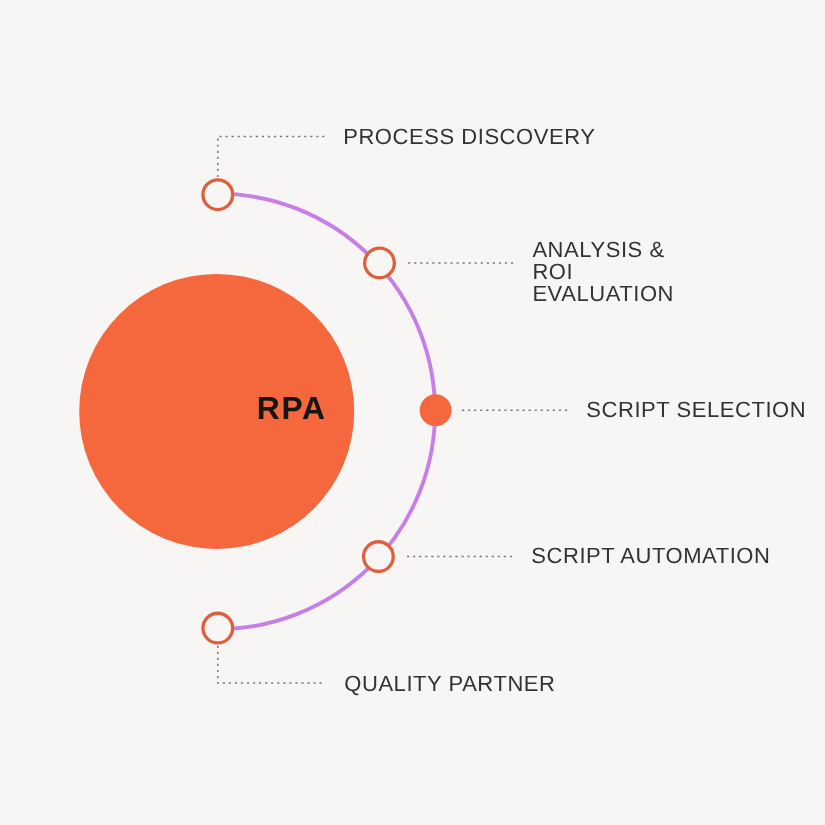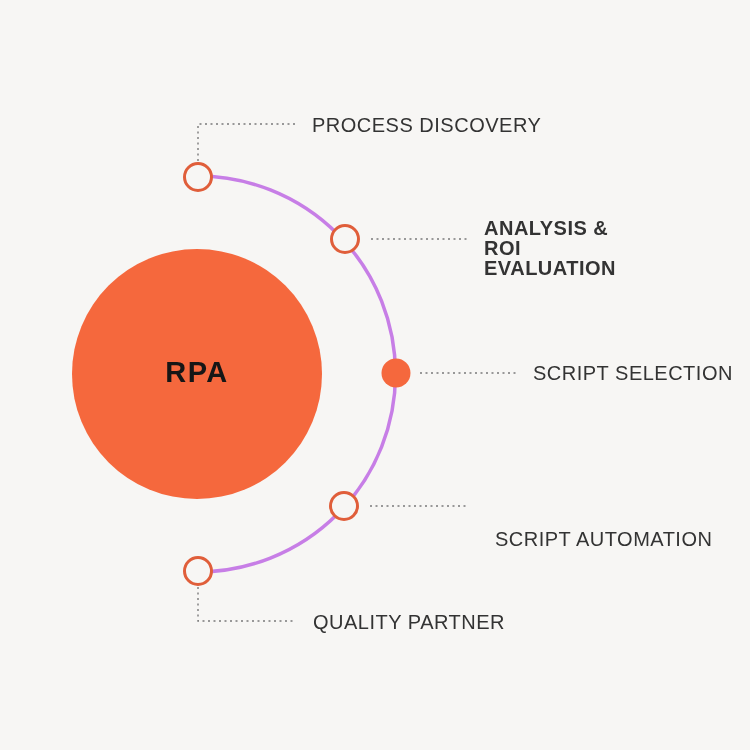--- a/index.html
+++ b/index.html
@@ -23,36 +23,36 @@
 
   .arc{fill:none;stroke:var(--purple);stroke-width:3.5;}
   .connector{fill:none;stroke:var(--connector);stroke-width:1.4;stroke-dasharray:2 3.5;}
   .big-circle{fill:var(--orange);}
   .ring{fill:var(--bg);stroke:var(--orange-stroke);stroke-width:3;}
   .dot{fill:var(--orange);}
 
   .rpa-title{
     position:absolute;left:97px;top:374px;width:200px;
     transform:translateY(-54%);
-    text-align:center;
+    text-align:right;
     font-size:29px;font-weight:bold;letter-spacing:1.5px;
     color:var(--title-text);
   }
   .step-label{
     position:absolute;
     transform:translateY(-50%);
     font-size:20px;line-height:20px;letter-spacing:0.5px;
     color:var(--label);
     white-space:nowrap;
   }
   .step-label.wrap{white-space:normal;width:160px;}
   .label-1{left:312px;top:125px;}
-  .label-2{left:484px;top:248px;font-weight:bold;}
+  .label-2{left:484px;top:248px;}
   .label-3{left:533px;top:373px;}
-  .label-4{left:495px;top:506px;margin-top:33px;}
+  .label-4{left:483px;top:506px;}
   .label-5{left:313px;top:622px;}
 </style>
 </head>
 <body>
 
 <div class="canvas">
 
   <svg width="750" height="750" viewBox="0 0 750 750">
 
     <path class="arc" d="M 197.5 176 A 198 198 0 0 1 197.5 572"></path>

